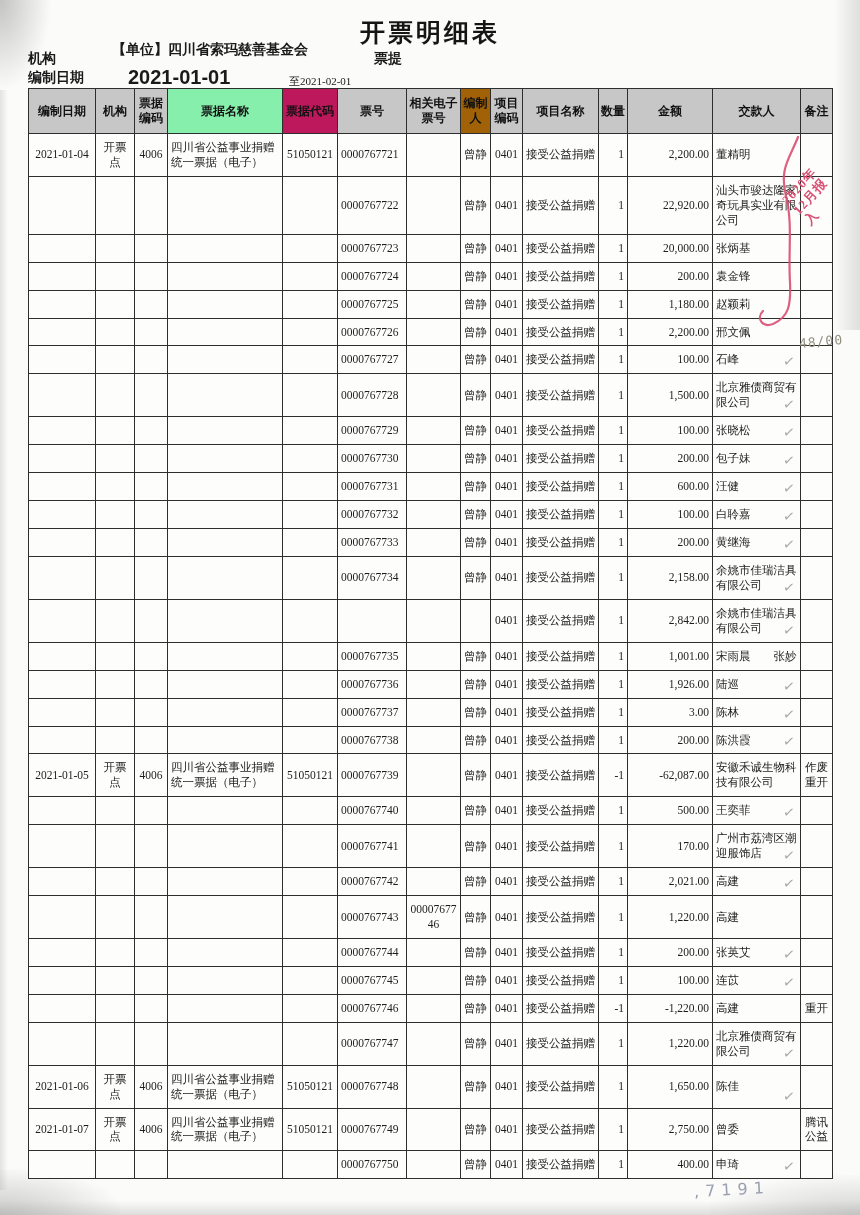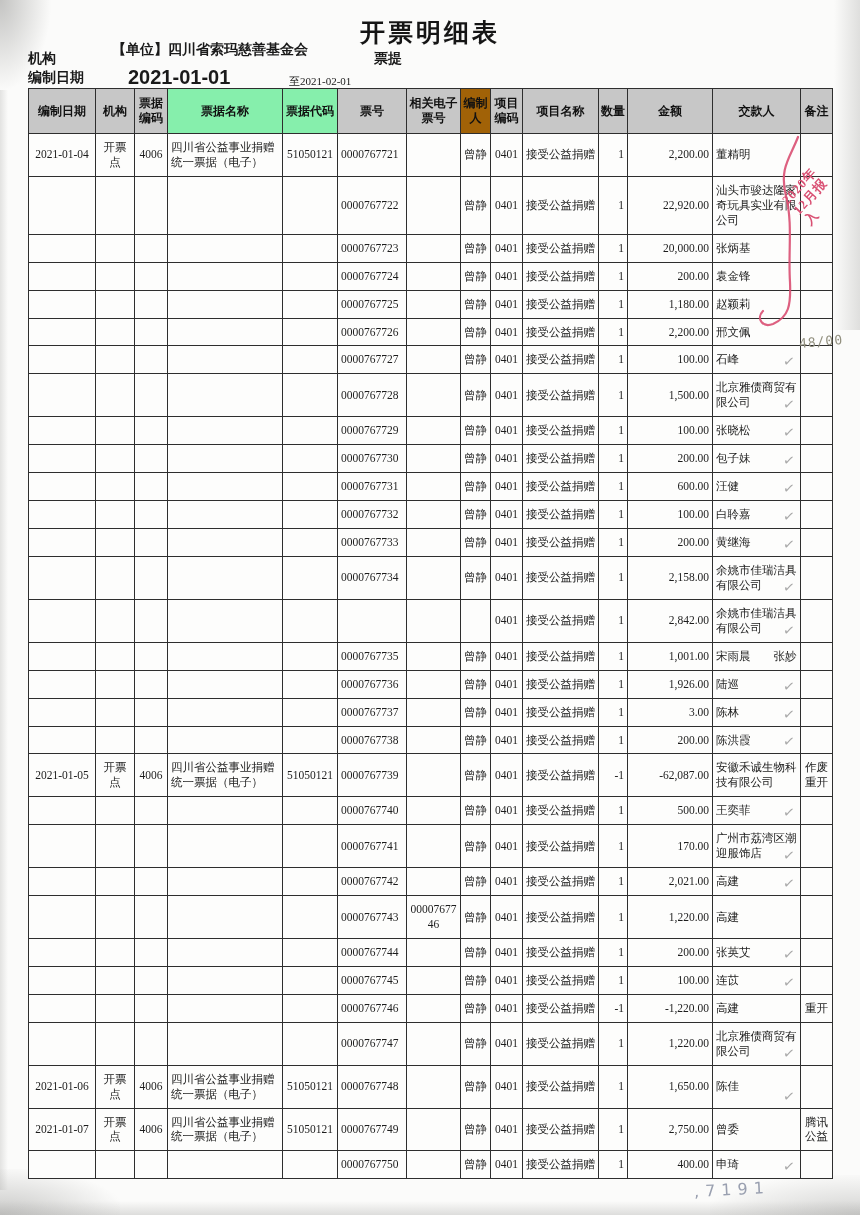--- a/index.html
+++ b/index.html
@@ -116,21 +116,21 @@
       <col style="width:85px">
     <col style="width:88px">
       <col style="width:32px">
   </colgroup>
   <thead>
     <tr>
       <th style="background: rgb(199, 199, 199);">编制日期</th>
       <th style="background: rgb(199, 199, 199);">机构</th>
       <th style="background: rgb(199, 199, 199);">票据编码</th>
       <th style="background: #86efac;">票据名称</th>
-      <th style="background: #86efac;">票据代码</th>
+      <th style="background: #be185d;">票据代码</th>
       <th style="background: rgb(199, 199, 199);">票号</th>
       <th style="background: rgb(199, 199, 199);">相关电子票号</th>
       <th style="background: #a16207; text-align: center;">编制人</th>
       <th style="background: rgb(199, 199, 199);">项目编码</th>
       <th style="background: rgb(199, 199, 199);">项目名称</th>
       <th style="background: rgb(199, 199, 199);">数量</th>
       <th style="background: rgb(199, 199, 199);">金额</th>
       <th style="background: rgb(199, 199, 199);">交款人</th>
       <th style="background: rgb(199, 199, 199);">备注</th>
     </tr>

